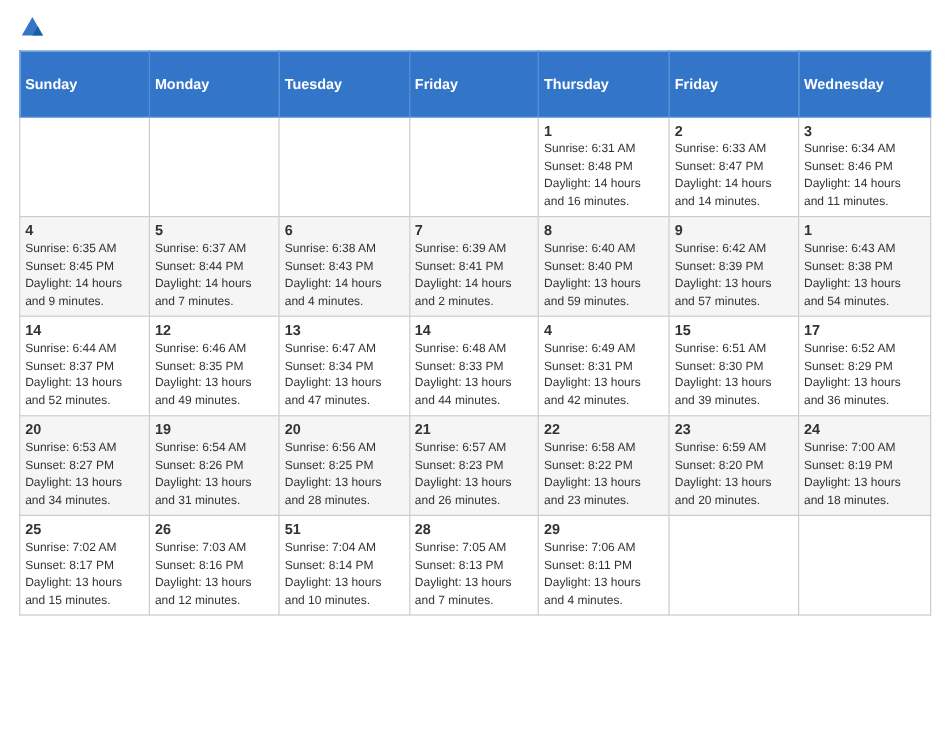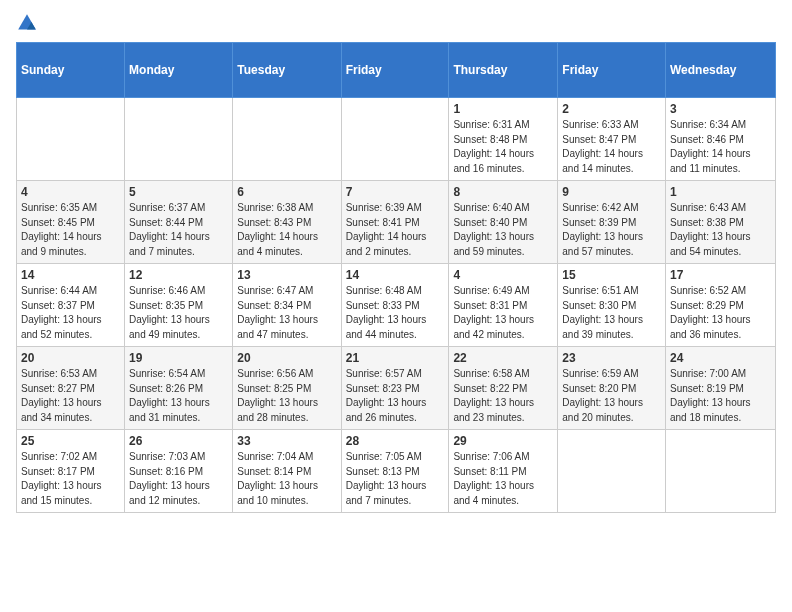--- a/index.html
+++ b/index.html
@@ -233,21 +233,21 @@
       <tr>
         <td>
           <div class="day-number">25</div>
           <div class="day-info">Sunrise: 7:02 AM<br>Sunset: 8:17 PM<br>Daylight: 13 hours<br>and 15 minutes.</div>
         </td>
         <td>
           <div class="day-number">26</div>
           <div class="day-info">Sunrise: 7:03 AM<br>Sunset: 8:16 PM<br>Daylight: 13 hours<br>and 12 minutes.</div>
         </td>
         <td>
-          <div class="day-number">33</div>
+          <div class="day-number">51</div>
           <div class="day-info">Sunrise: 7:04 AM<br>Sunset: 8:14 PM<br>Daylight: 13 hours<br>and 10 minutes.</div>
         </td>
         <td>
           <div class="day-number">28</div>
           <div class="day-info">Sunrise: 7:05 AM<br>Sunset: 8:13 PM<br>Daylight: 13 hours<br>and 7 minutes.</div>
         </td>
         <td>
           <div class="day-number">29</div>
           <div class="day-info">Sunrise: 7:06 AM<br>Sunset: 8:11 PM<br>Daylight: 13 hours<br>and 4 minutes.</div>
         </td>

